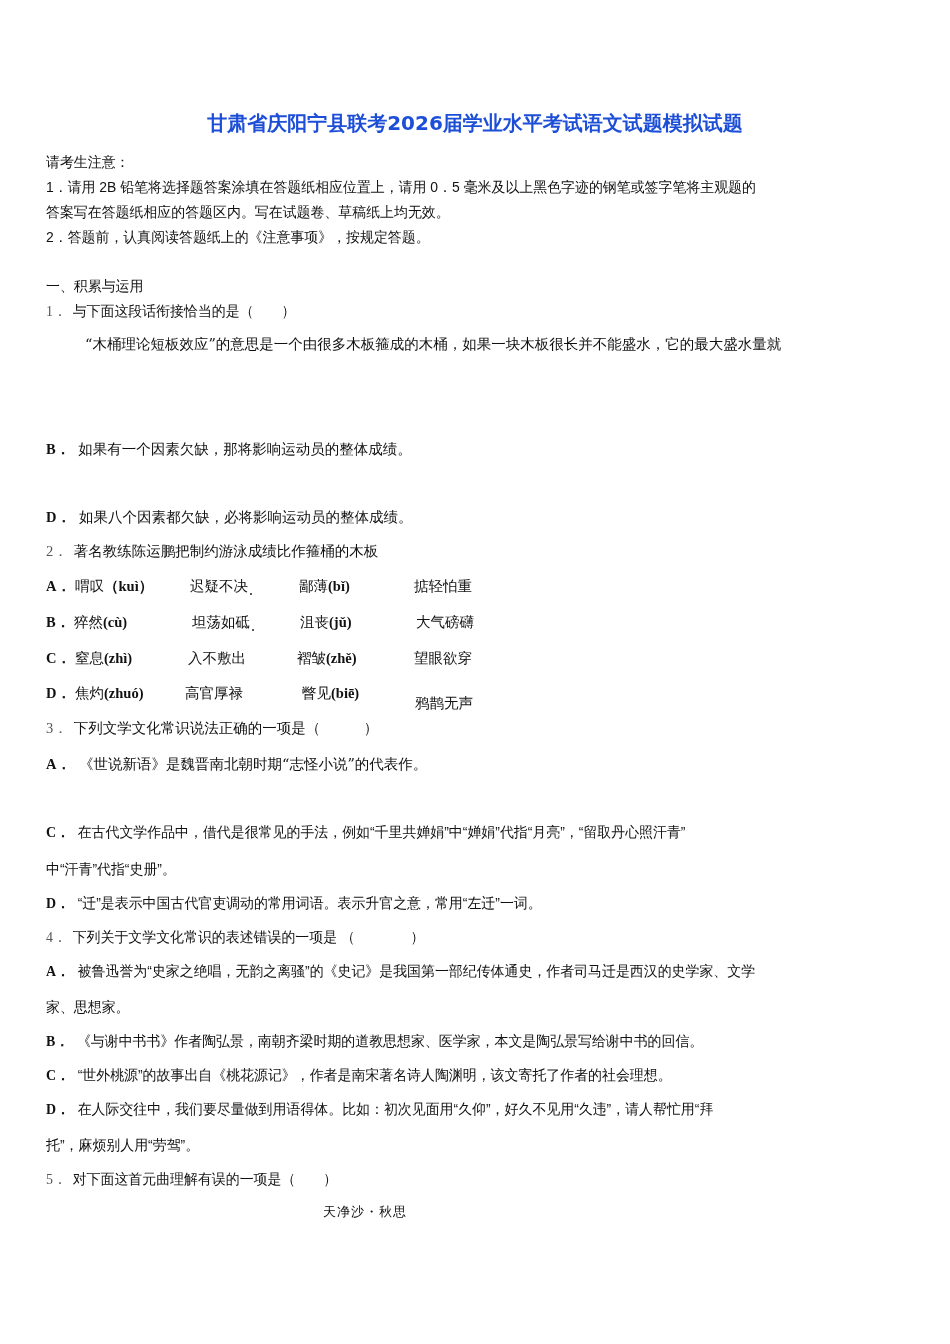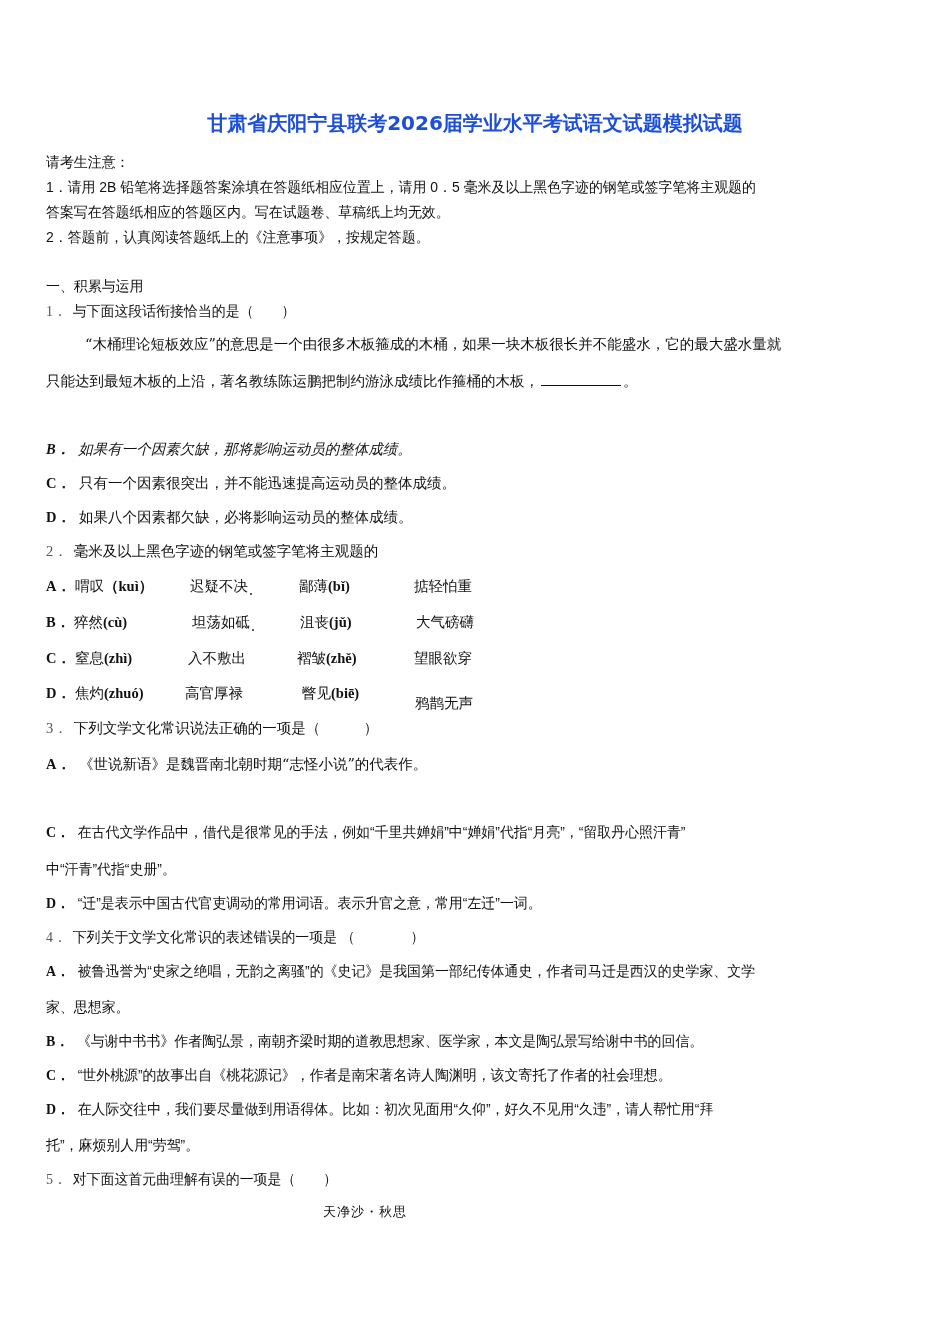--- a/index.html
+++ b/index.html
@@ -105,35 +105,29 @@
   <div class="line narrow" style="top:177px;">1．请用 2B 铅笔将选择题答案涂填在答题纸相应位置上，请用 0．5 毫米及以上黑色字迹的钢笔或签字笔将主观题的</div>
   <div class="line narrow" style="top:202px;">答案写在答题纸相应的答题区内。写在试题卷、草稿纸上均无效。</div>
   <div class="line narrow" style="top:227px;">2．答题前，认真阅读答题纸上的《注意事项》，按规定答题。</div>
 
   <div class="line narrow" style="top:276px;">一、积累与运用</div>
 
   <div class="line narrow" style="top:301px;">
     <span class="qnum">1．</span><span>与下面这段话衔接恰当的是（　　）</span>
   </div>
   <div class="line" style="top:334px; left:74px;margin-left:11px;">“木桶理论短板效应”的意思是一个由很多木板箍成的木桶，如果一块木板很长并不能盛水，它的最大盛水量就</div>
-  <div class="line" style="top:371px;">
-    <span>只能达到最短木板的上沿，著名教练陈运鹏把制约游泳成绩比作箍桶的木板，</span><span class="blank"></span><span>。</span>
-  </div>
-  <div class="line" style="top:439px;font-style:italic;">
+  <div class="line" style="top:439px;">
     <span class="optlbl">B．</span><span>如果有一个因素欠缺，那将影响运动员的整体成绩。</span>
-  </div>
-  <div class="line" style="top:473px;">
-    <span class="optlbl">C．</span><span>只有一个因素很突出，并不能迅速提高运动员的整体成绩。</span>
   </div>
   <div class="line" style="top:507px;">
     <span class="optlbl">D．</span><span>如果八个因素都欠缺，必将影响运动员的整体成绩。</span>
   </div>
 
   <div class="line" style="top:541px;">
-    <span class="qnum">2．</span><span>毫米及以上黑色字迹的钢笔或签字笔将主观题的</span>
+    <span class="qnum">2．</span><span>著名教练陈运鹏把制约游泳成绩比作箍桶的木板</span>
   </div>
 
   <div class="cell" style="top:576px; left:46px;"><span class="optlbl">A．</span></div>
   <div class="cell" style="top:576px; left:75px;"><span>喟叹</span><span class="pinyin">（kuì）</span></div>
   <div class="cell" style="top:576px; left:190px;"><span class="dotmark">迟疑不决</span></div>
   <div class="cell" style="top:576px; left:299px;"><span>鄙薄</span><span class="pinyin">(bǐ)</span></div>
   <div class="cell" style="top:576px; left:414px;"><span>掂轻怕重</span></div>
 
   <div class="cell" style="top:612px; left:46px;"><span class="optlbl">B．</span></div>
   <div class="cell" style="top:612px; left:74px;"><span>猝然</span><span class="pinyin">(cù)</span></div>

